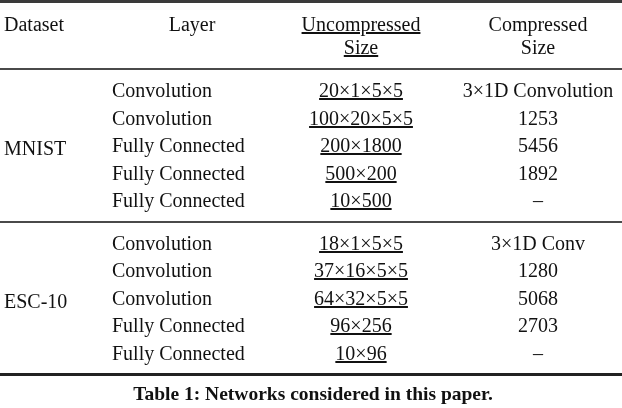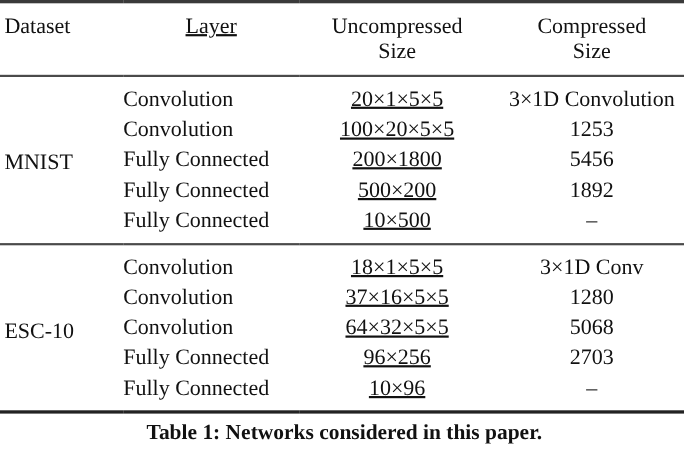--- a/index.html
+++ b/index.html
@@ -41,21 +41,21 @@
     vertical-align: top;
   }
   .head-cell-inner {
     padding-top: 10px;
     padding-bottom: 9px;
   }
   .head-line { display: block; }
 
   th.col-dataset  { text-align: left;   width: 108px; padding-left: 4px; }
   th.col-layer    { text-align: center; width: 160px; }
-  th.col-uncomp   { text-align: center; width: 178px; }
+  th.col-uncomp   { text-align: center; width: 178px; text-decoration: underline; }
   th.col-comp     { text-align: center; width: 176px; }
 
   tbody td {
     font-size: 20px;
     line-height: 27.5px;
     padding: 0;
     vertical-align: middle;
     white-space: nowrap;
   }
   td.c-dataset { text-align: left;   padding-left: 4px; }
@@ -82,21 +82,21 @@
 
   <table class="data-table">
     <thead>
       <tr class="rule-top">
         <th class="col-dataset">
           <span class="head-cell-inner" style="display:block;">
             <span class="head-line">Dataset</span>
           </span>
         </th>
         <th class="col-layer">
-          <span class="head-cell-inner" style="display:block;text-decoration:underline;">
+          <span class="head-cell-inner" style="display:block;">
             <span class="head-line">Layer</span>
           </span>
         </th>
         <th class="col-uncomp">
           <span class="head-cell-inner" style="display:block;">
             <span class="head-line">Uncompressed</span>
             <span class="head-line">Size</span>
           </span>
         </th>
         <th class="col-comp">

